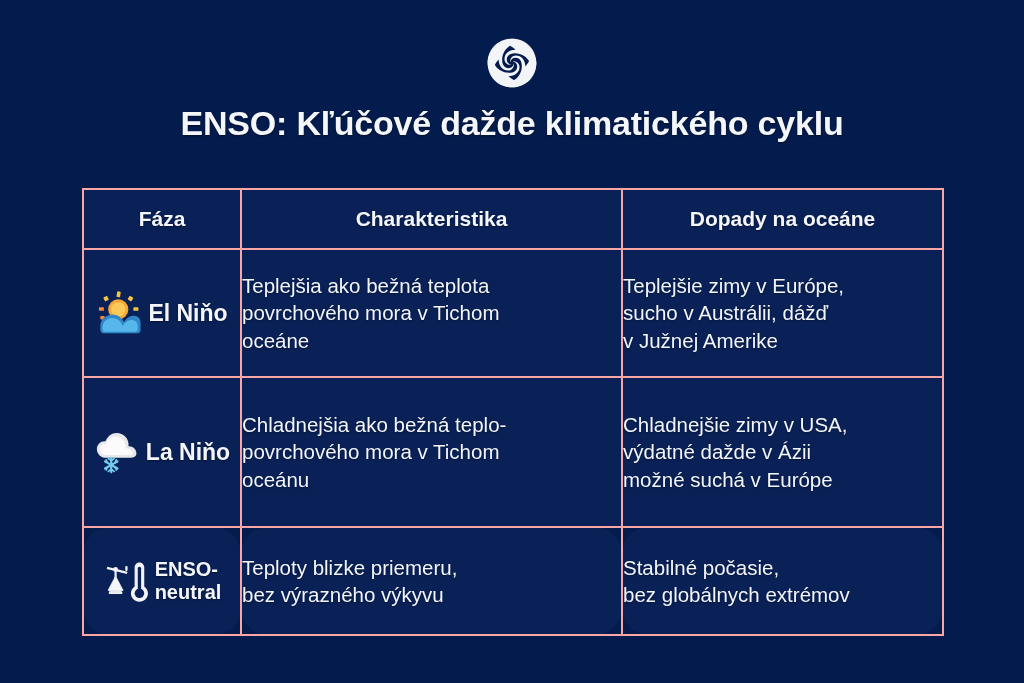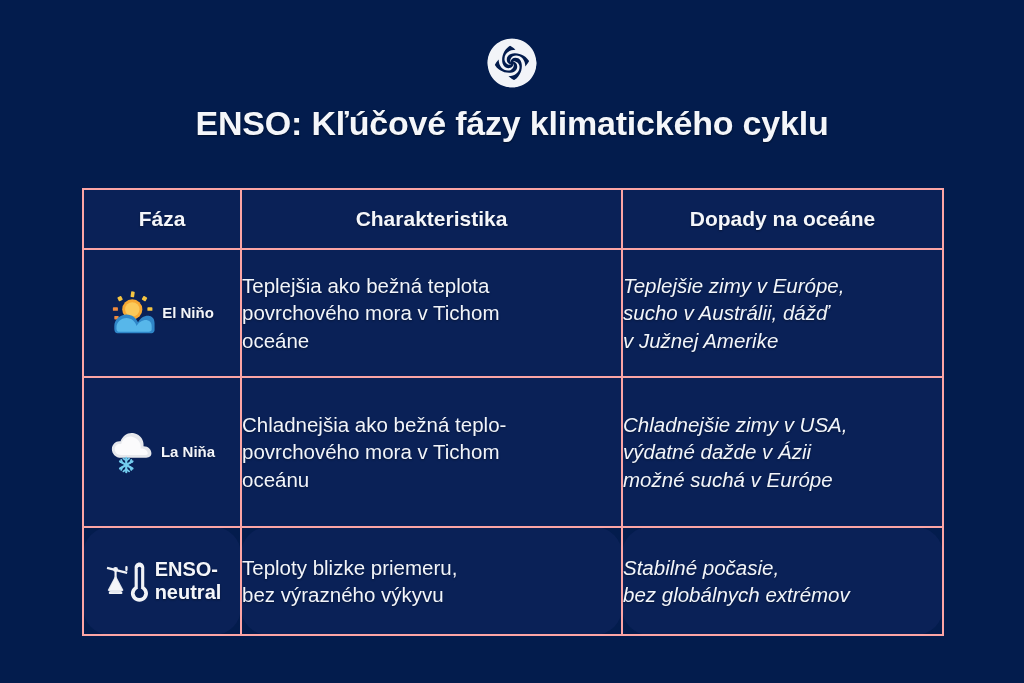--- a/index.html
+++ b/index.html
@@ -75,42 +75,41 @@
   .cell-text {
     font-size: 20.5px;
     line-height: 1.34;
     color: #f2f5fa;
     padding: 10px 14px 10px 18px;
     white-space: pre-line;
     text-shadow: 0 1px 2px rgba(0,0,0,0.35);
   }
   .cell-impact {
     padding-left: 16px;
-    font-style: italic;
   }
 
   
   .phase-cell {
     text-align: center;
   }
   .phase-inner {
     display: flex;
     align-items: center;
     justify-content: center;
     gap: 6px;
     padding: 0 6px;
   }
   .phase-icon {
     width: 46px;
     height: 46px;
     flex: 0 0 46px;
     display: block;
   }
   .phase-label {
-    font-size: 15px;
+    font-size: 23px;
     font-weight: bold;
     color: #f4f6fa;
     text-align: left;
     line-height: 1.15;
     white-space: pre-line;
     text-shadow: 0 1px 2px rgba(0,0,0,0.4);
   }
   .phase-label.narrow { font-size: 20px; }
 
   .row-1 td { height: 128px; }
@@ -136,21 +135,21 @@
                C59 51 56 48 51 47 C57 46 63 50 63 57 C63 66 55 73 44 73
                C52 80 60 84 68 83 C63 89 57 92 50 92 Z"></path>
       <path d="M8 50 C8 26 26 8 50 8 C60 8 68 12 74 18
                C66 15 57 15 49 19 C39 24 33 34 33 45 C33 53 37 59 44 59
                C49 59 52 56 53 51 C54 57 50 63 43 63 C34 63 27 55 27 44
                C20 52 16 60 17 68 C11 63 8 57 8 50 Z"></path>
     </g>
   </svg>
 </div>
 
-<div class="page-title">ENSO: Kľúčové fázy klimatického cyklu</div>
+<div class="page-title">ENSO: Kľúčové dažde klimatického cyklu</div>
 
 <table class="enso-table">
   <colgroup>
     <col class="col-phase">
       <col class="col-char">
       <col class="col-impact">
   </colgroup>
   <thead>
     <tr>
       <th>Fáza</th>
@@ -211,21 +210,21 @@
               <line x1="24" y1="44" x2="20" y2="41"></line>
                 <line x1="24" y1="44" x2="28" y2="41"></line>
               <line x1="24" y1="56" x2="20" y2="59"></line>
                 <line x1="24" y1="56" x2="28" y2="59"></line>
               <line x1="18.5" y1="47" x2="17" y2="43"></line>
                 <line x1="29.5" y1="53" x2="31" y2="57"></line>
               <line x1="18.5" y1="53" x2="17" y2="57"></line>
                 <line x1="29.5" y1="47" x2="31" y2="43"></line>
             </g>
           </svg>
-          <span class="phase-label">La Niňa</span>
+          <span class="phase-label">La Niňo</span>
         </div>
       </td>
       <td class="cell-text">Chladnejšia ako bežná teplo-
 povrchového mora v Tichom
 oceánu</td>
       <td class="cell-text cell-impact">Chladnejšie zimy v USA,
 výdatné dažde v Ázii
 možné suchá v Európe</td>
     </tr>
 

